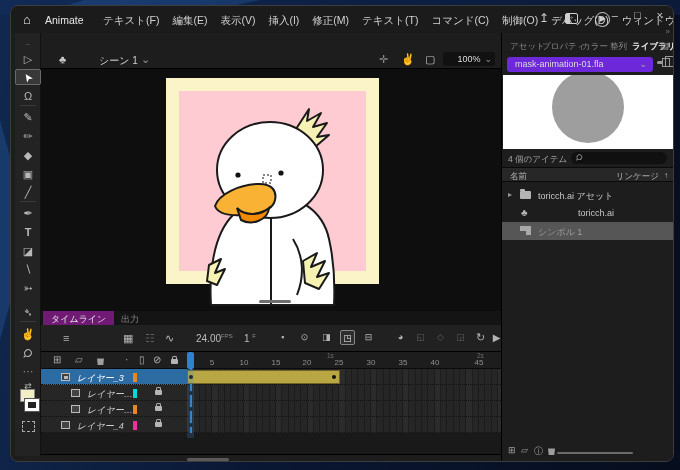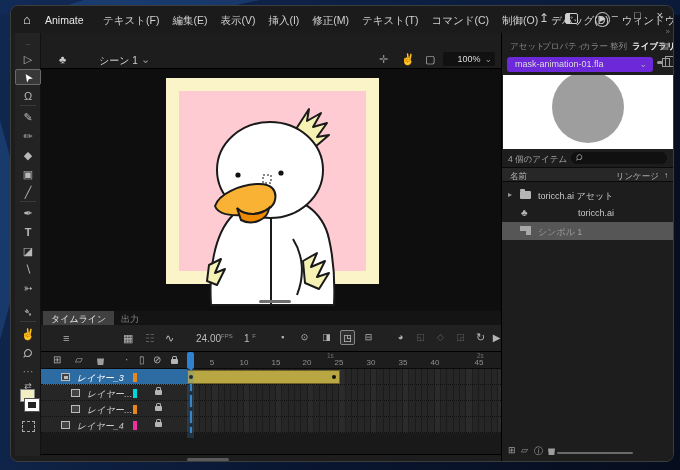--- a/index.html
+++ b/index.html
@@ -60,21 +60,21 @@
   .zoombox .chev { position:absolute; right:3px; top:0; color:#999; }
 
   
   .stagearea { position:absolute; left:30px; top:63px; width:460px; height:242px; background:#0e0e0e; overflow:hidden; }
   .stage-scroll { position:absolute; left:218px; top:231px; width:32px; height:3px; background:#6f6f6f; border-radius:2px; }
 
   
   .tlpanel { position:absolute; left:30px; top:305px; width:460px; height:152px; background:#1d1d1d; }
   .tltabs { position:absolute; left:0; top:0; width:100%; height:14px; background:#141414; font-size:9px; }
   .tltab { position:absolute; top:0; height:14px; padding:2px 8px 0; color:#8a8a8a; }
-  .tltab.active { background:#404040; color:#e5e5e5; }
+  .tltab.active { background:#701a75; color:#e5e5e5; }
   .tlbar { position:absolute; left:0; top:14px; width:100%; height:27px; background:#212121; border-bottom:1px solid #000; }
   .tl-ico { position:absolute; color:#b5b5b5; font-size:11px; top:7px; }
   .tl-ico.dim { color:#5d5d5d; }
   .tlbtn { position:absolute; top:5px; width:15px; height:15px; border-radius:2px; color:#b5b5b5;
     font-size:9px; text-align:center; line-height:15px; }
   .tlbtn.sel { border:1px solid #888; background:#2e2e2e; color:#e8e8e8; }
   .fps { position:absolute; top:8px; color:#bdbdbd; font-size:10px; }
   .fps sup { font-size:6px; color:#8a8a8a; }
   .tlhead { position:absolute; left:0; top:41px; width:146px; height:17px; background:#1f1f1f; border-bottom:1px solid #0a0a0a; }
   .th-ico { position:absolute; top:2px; color:#b0b0b0; font-size:10px; }

